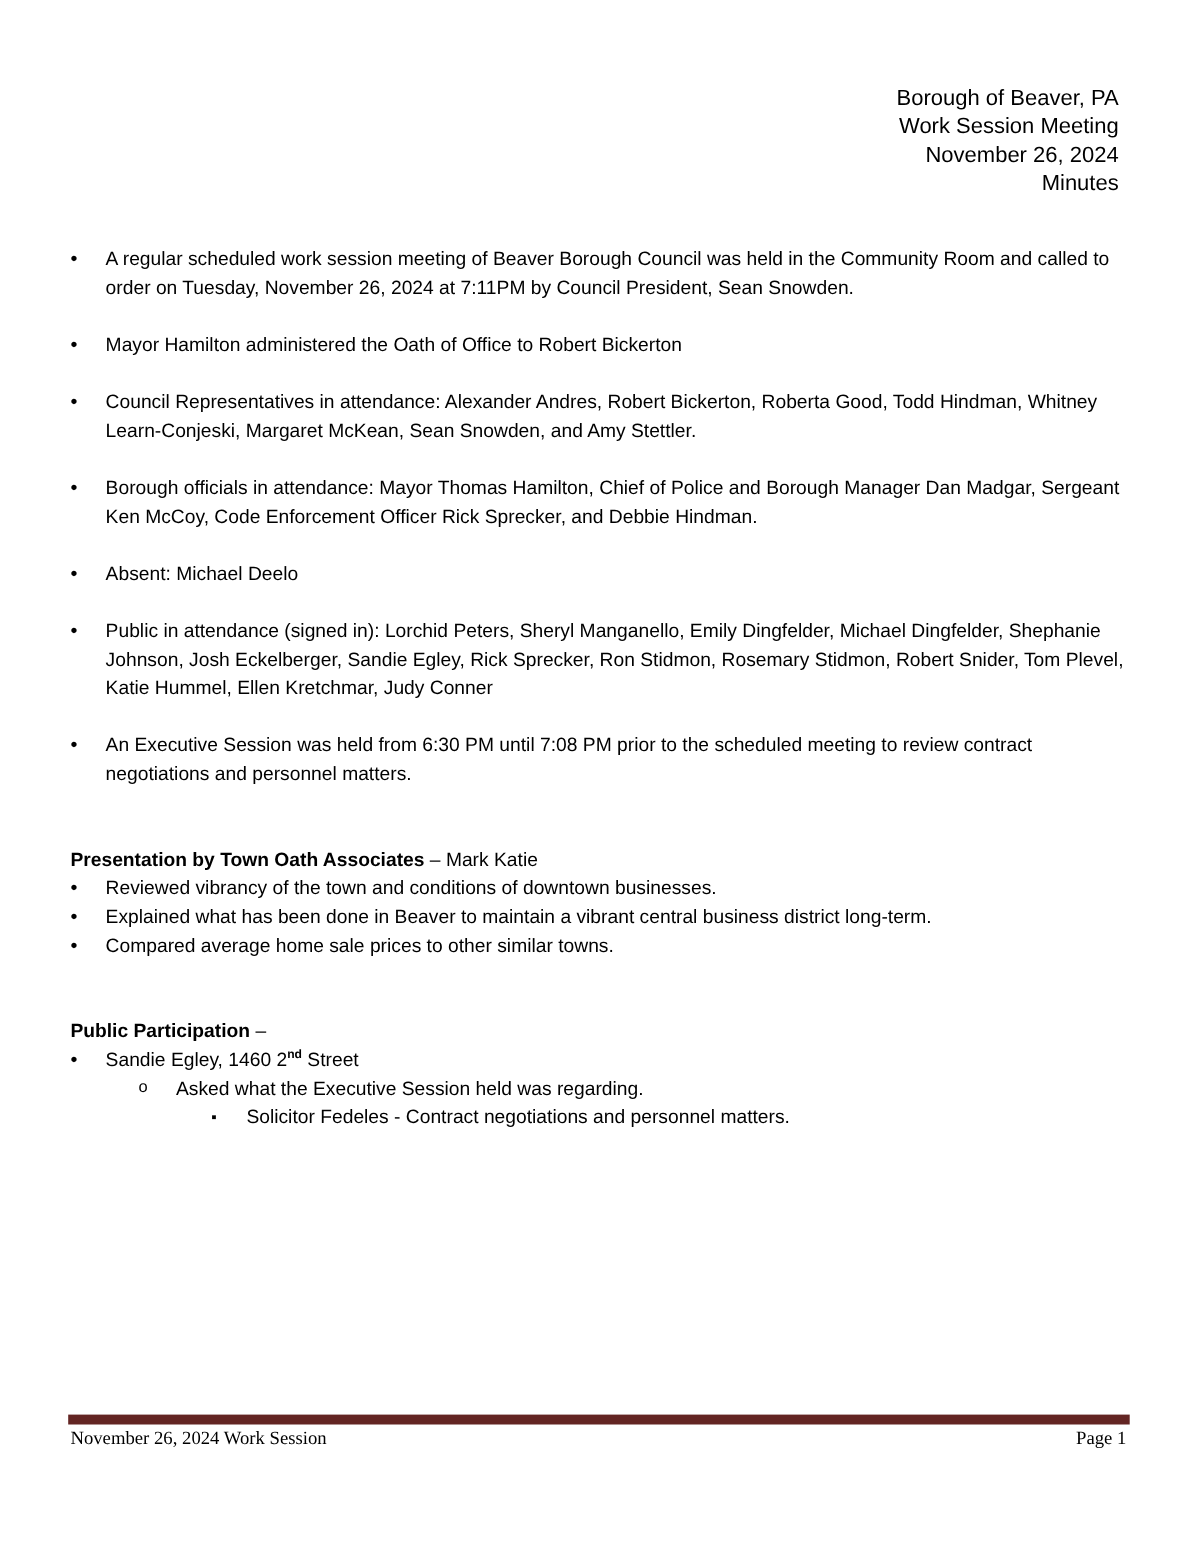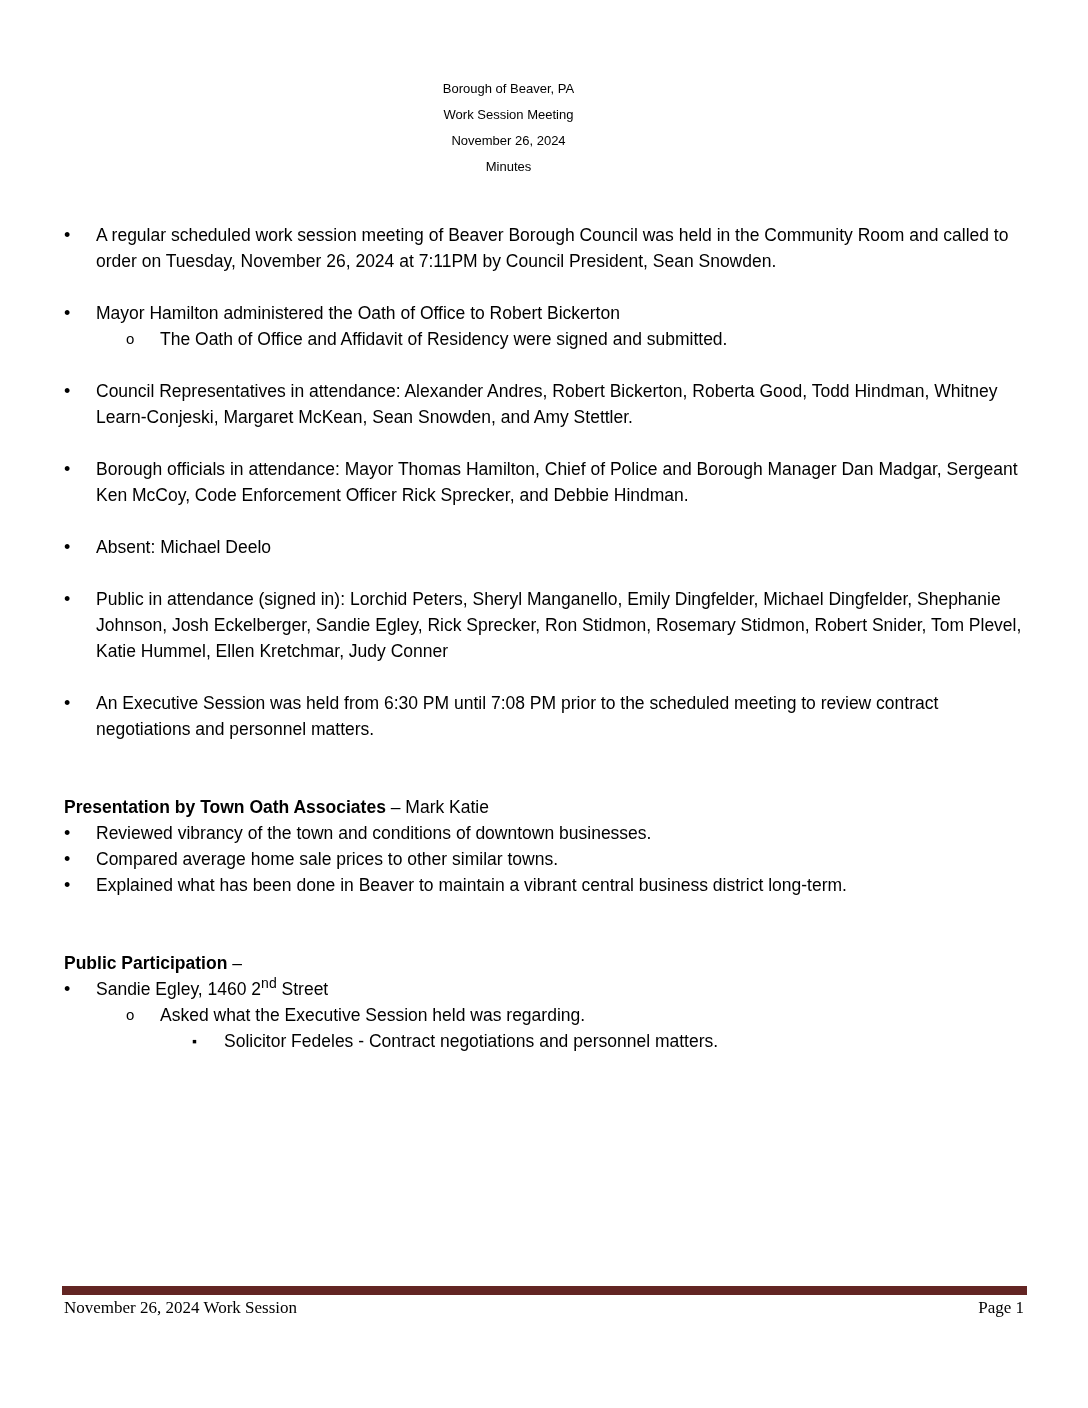--- a/index.html
+++ b/index.html
@@ -1,31 +1,31 @@
 <!DOCTYPE html>
 <html><head>
 <meta charset="utf-8">
 <style>
   html, body { margin: 0; padding: 0; background: #ffffff; }
   body { width: 1088px; height: 1408px; position: relative; overflow: hidden;
          font-family: "Liberation Sans", sans-serif; color: #000; }
   .page { position: absolute; left: 0; top: 0; width: 1088px; height: 1408px; }
-  .header { position: absolute; top: 76px; left: 0; width: 1017px; text-align: center;
-            font-size: 13px; line-height: 26px; }
+  .header { position: absolute; top: 76px; left: 0; width: 1017px; text-align: right;
+            font-size: 20px; line-height: 26px; }
   .content { position: absolute; left: 64px; top: 222px; width: 960px;
              font-size: 17.5px; line-height: 26px; }
   .b { position: relative; padding-left: 32px; }
   .b::before { content: "\2022"; position: absolute; left: 0; top: 0; font-size: 18px; }
   .sub { position: relative; padding-left: 96px; }
   .sub::before { content: "o"; position: absolute; left: 62px; top: 0; font-size: 15px; }
   .subsub { position: relative; padding-left: 160px; }
   .subsub::before { content: "\25AA"; position: absolute; left: 128px; top: 0; font-size: 14px; }
   .gap { height: 26px; }
   .sec-title { font-weight: bold; }
-  sup { font-size: 14px; line-height: 0; }
+  sup { font-size: 11px; line-height: 0; font-weight: bold; }
   .footer-bar { position: absolute; left: 62px; top: 1286px; width: 965px; height: 9px;
                 background: #632523; }
   .footer { position: absolute; left: 64px; top: 1298px; width: 960px;
             font-family: "Liberation Serif", serif; font-size: 17px; }
   .footer .left { position: absolute; left: 0; top: 0; }
   .footer .right { position: absolute; right: 0; top: 0; }
 </style>
 </head>
 <body>
 
@@ -35,40 +35,39 @@
     <div>Borough of Beaver, PA</div>
     <div>Work Session Meeting</div>
     <div>November 26, 2024</div>
     <div>Minutes</div>
   </div>
 
   <div class="content">
     <div class="b">A regular scheduled work session meeting of Beaver Borough Council was held in the Community Room and called to order on Tuesday, November 26, 2024 at 7:11PM by Council President, Sean Snowden.</div>
     <div class="gap"></div>
     <div class="b">Mayor Hamilton administered the Oath of Office to Robert Bickerton</div>
-    <div class="sub">The Oath of Office and Affidavit of Residency were signed and submitted.</div>
     <div class="gap"></div>
     <div class="b">Council Representatives in attendance: Alexander Andres, Robert Bickerton, Roberta Good, Todd Hindman, Whitney Learn-Conjeski, Margaret McKean, Sean Snowden, and Amy Stettler.</div>
     <div class="gap"></div>
     <div class="b">Borough officials in attendance: Mayor Thomas Hamilton, Chief of Police and Borough Manager Dan Madgar, Sergeant Ken McCoy, Code Enforcement Officer Rick Sprecker, and Debbie Hindman.</div>
     <div class="gap"></div>
     <div class="b">Absent: Michael Deelo</div>
     <div class="gap"></div>
     <div class="b">Public in attendance (signed in): Lorchid Peters, Sheryl Manganello, Emily Dingfelder, Michael Dingfelder, Shephanie Johnson, Josh Eckelberger, Sandie Egley, Rick Sprecker, Ron Stidmon, Rosemary Stidmon, Robert Snider, Tom Plevel, Katie Hummel, Ellen Kretchmar, Judy Conner</div>
     <div class="gap"></div>
     <div class="b">An Executive Session was held from 6:30 PM until 7:08 PM prior to the scheduled meeting to review contract negotiations and personnel matters.</div>
 
     <div style="height:52px"></div>
 
     <div>
       <span class="sec-title">Presentation by Town Oath Associates</span><span> – Mark Katie</span>
     </div>
     <div class="b">Reviewed vibrancy of the town and conditions of downtown businesses.</div>
+    <div class="b">Explained what has been done in Beaver to maintain a vibrant central business district long-term.</div>
     <div class="b">Compared average home sale prices to other similar towns.</div>
-    <div class="b">Explained what has been done in Beaver to maintain a vibrant central business district long-term.</div>
 
     <div style="height:52px"></div>
 
     <div>
       <span class="sec-title">Public Participation</span><span> –</span>
     </div>
     <div class="b"><span>Sandie Egley, 1460 2</span><sup>nd</sup><span> Street</span></div>
     <div class="sub">Asked what the Executive Session held was regarding.</div>
     <div class="subsub">Solicitor Fedeles - Contract negotiations and personnel matters.</div>
   </div>

